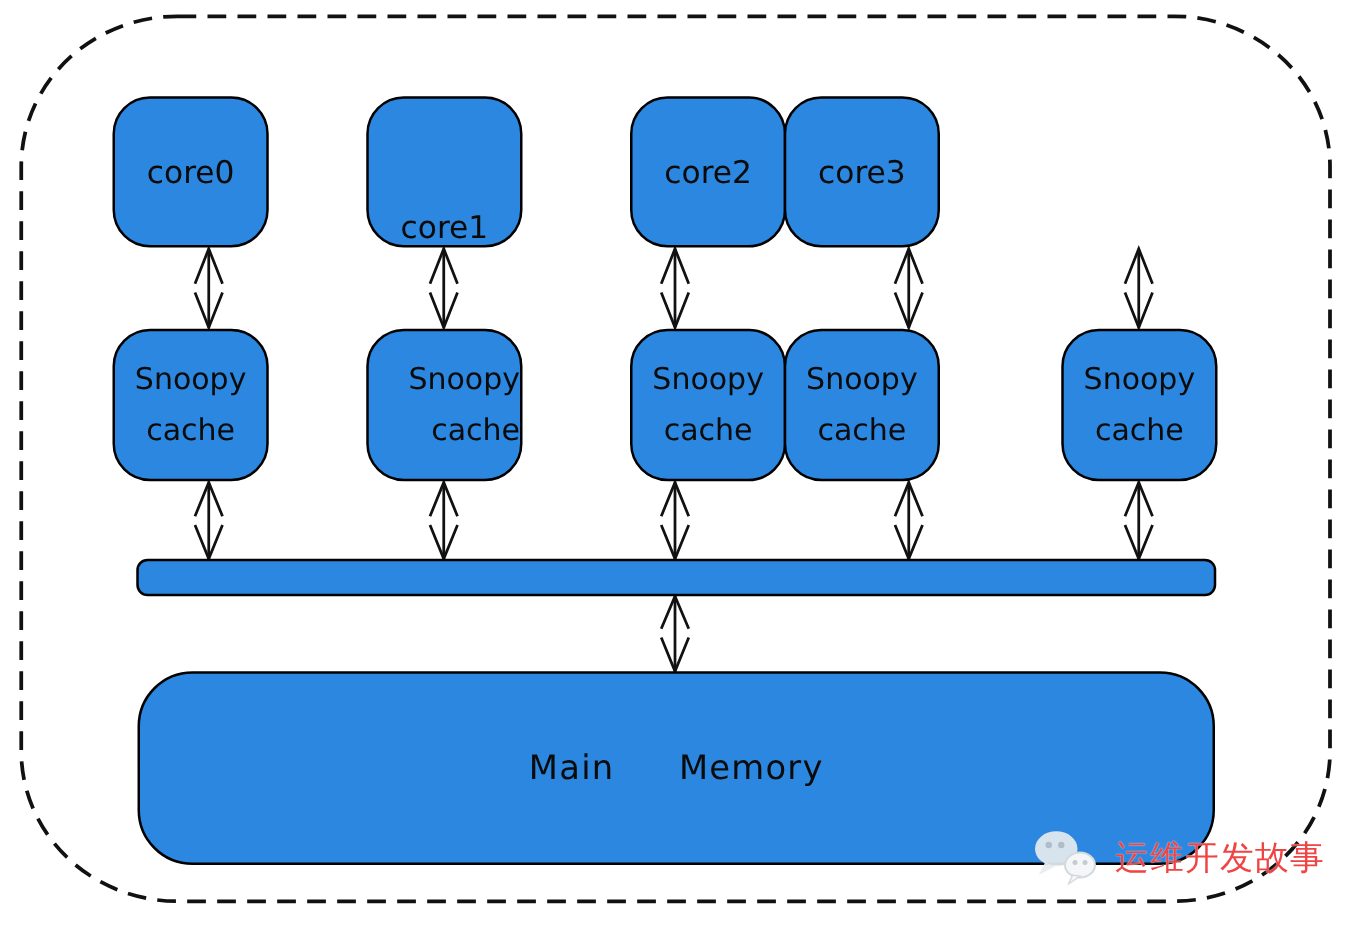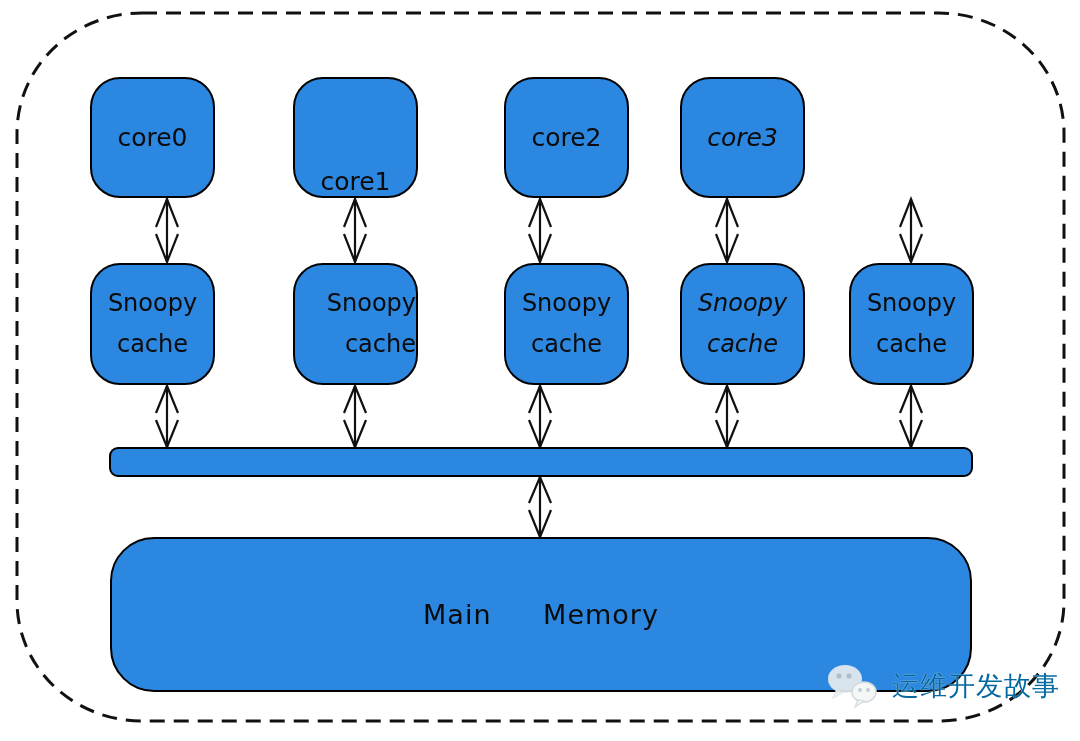--- a/index.html
+++ b/index.html
@@ -35,21 +35,21 @@
   .cache {
     width: 125px; height: 122px; top: 263px;
     border-radius: 30px;
     flex-direction: column;
     font-size: 24px;
     line-height: 41px;
   }
   .col0 { left: 90px; }
   .col1 { left: 293px; align-items: flex-end; }
   .col2 { left: 504px; }
-  .col3 { left: 680px; font-style: italic; }
+  .col3 { left: 627px; }
   .col4 { left: 849px; }
   .bus {
     left: 109px; top: 447px;
     width: 864px; height: 30px;
     border-radius: 9px;
   }
   .memory {
     left: 110px; top: 537px;
     width: 862px; height: 155px;
     border-radius: 44px;
@@ -60,21 +60,21 @@
   .watermark {
     position: absolute;
     left: 822px; top: 663px;
     display: flex;
     align-items: center;
     gap: 6px;
     z-index: 5;
   }
   .watermark .wm-text {
     font-size: 27px;
-    color: #0369a1;
+    color: #ef4444;
     letter-spacing: 1px;
     text-shadow: 0 0 1px #ffffff;
     white-space: nowrap;
   }
 </style>
 </head>
 <body>
 
 <div class="canvas">
 

